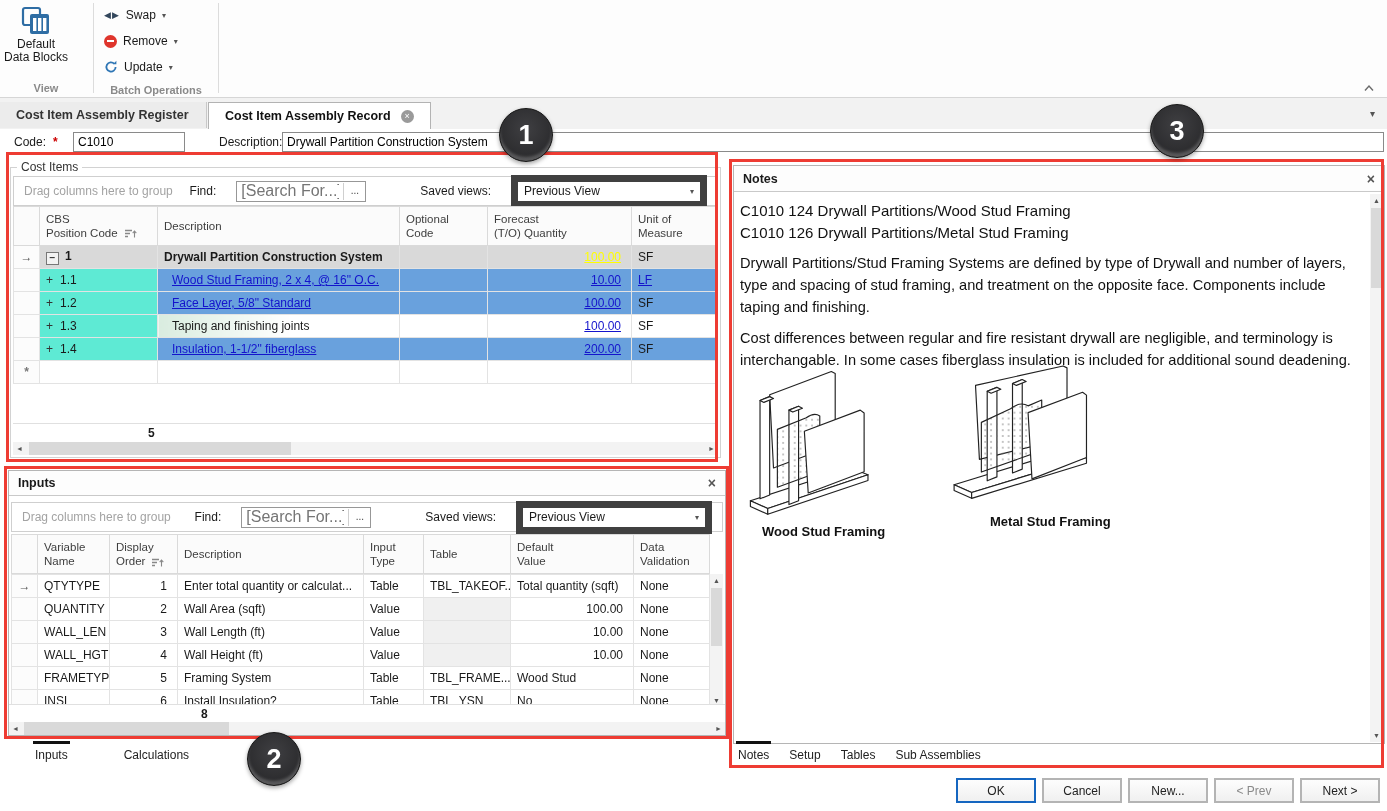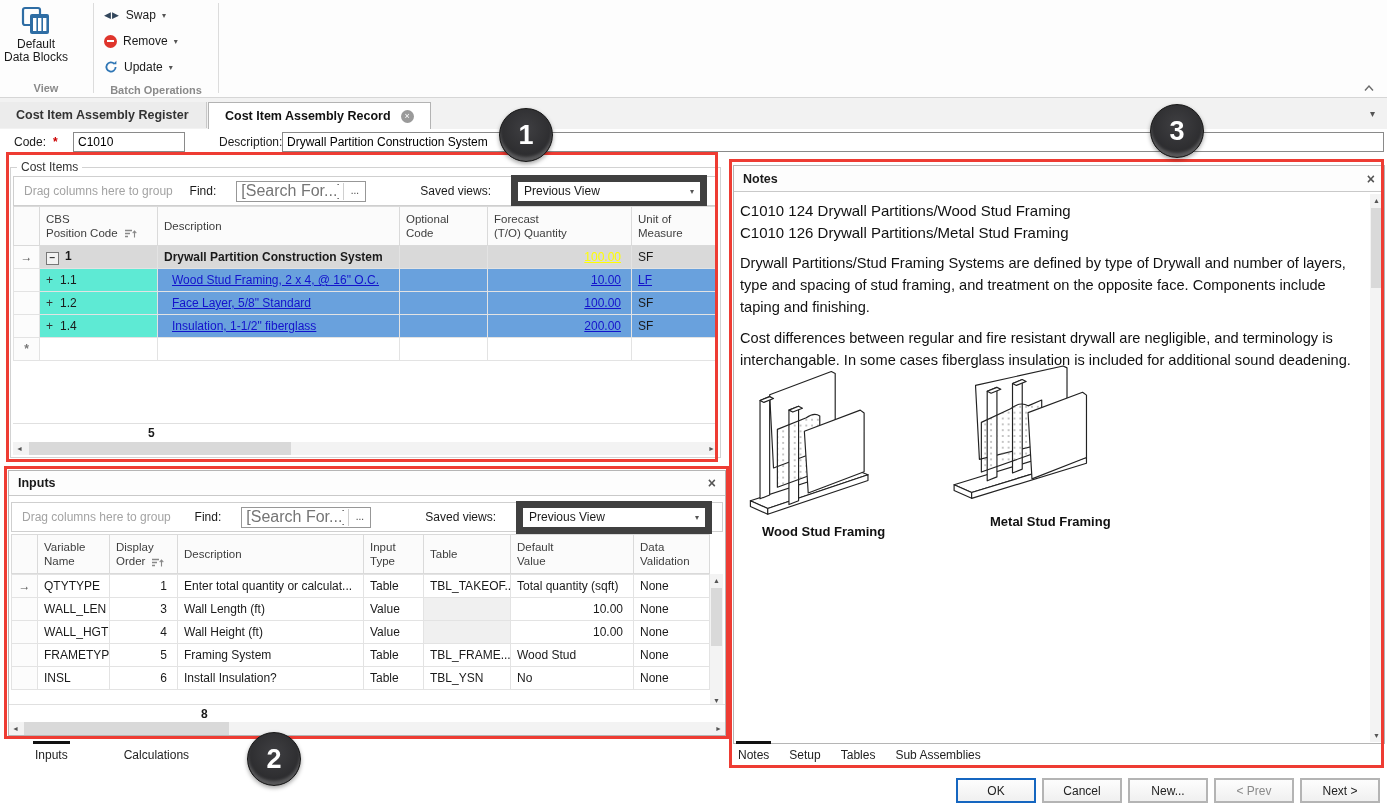--- a/index.html
+++ b/index.html
@@ -233,20 +233,28 @@
       <tr>
         <td class="ind"></td>
         <td class="greenc"><span class="plus">+</span><span>1.2</span></td>
         <td class="sel" style="padding-left:14px"><span class="lnk">Face Layer, 5/8" Standard</span></td>
         <td class="sel"></td>
         <td class="sel num"><span class="lnk">100.00</span></td>
         <td class="sel">SF</td>
       </tr>
       <tr>
         <td class="ind"></td>
+        <td class="greenc"><span class="plus">+</span><span>1.3</span></td>
+        <td class="gradc" style="padding-left:14px">Taping and finishing joints</td>
+        <td></td>
+        <td class="num"><span class="lnk">100.00</span></td>
+        <td>SF</td>
+      </tr>
+      <tr>
+        <td class="ind"></td>
         <td class="greenc"><span class="plus">+</span><span>1.4</span></td>
         <td class="sel" style="padding-left:14px"><span class="lnk">Insulation, 1-1/2" fiberglass</span></td>
         <td class="sel"></td>
         <td class="sel num"><span class="lnk">200.00</span></td>
         <td class="sel">SF</td>
       </tr>
       <tr>
         <td class="ind"><span style="font-weight:bold;color:#777">*</span></td>
         <td></td>
             <td></td>
@@ -334,20 +342,30 @@
           </colgroup>
         <tbody>
             <tr>
           <td class="ind"><span>→</span></td>
           <td>QTYTYPE</td>
           <td class="num">1</td>
           <td>Enter total quantity or calculat...</td>
           <td>Table</td>
           <td>TBL_TAKEOF...</td>
           <td>Total quantity (sqft)</td>
+          <td>None</td>
+        </tr>
+        <tr>
+          <td class="ind"></td>
+          <td>QUANTITY</td>
+          <td class="num">2</td>
+          <td>Wall Area (sqft)</td>
+          <td>Value</td>
+          <td style="background:#f0f0f0"></td>
+          <td class="num">100.00</td>
           <td>None</td>
         </tr>
         <tr>
           <td class="ind"></td>
           <td>WALL_LEN</td>
           <td class="num">3</td>
           <td>Wall Length (ft)</td>
           <td>Value</td>
           <td style="background:#f0f0f0"></td>
           <td class="num">10.00</td>

